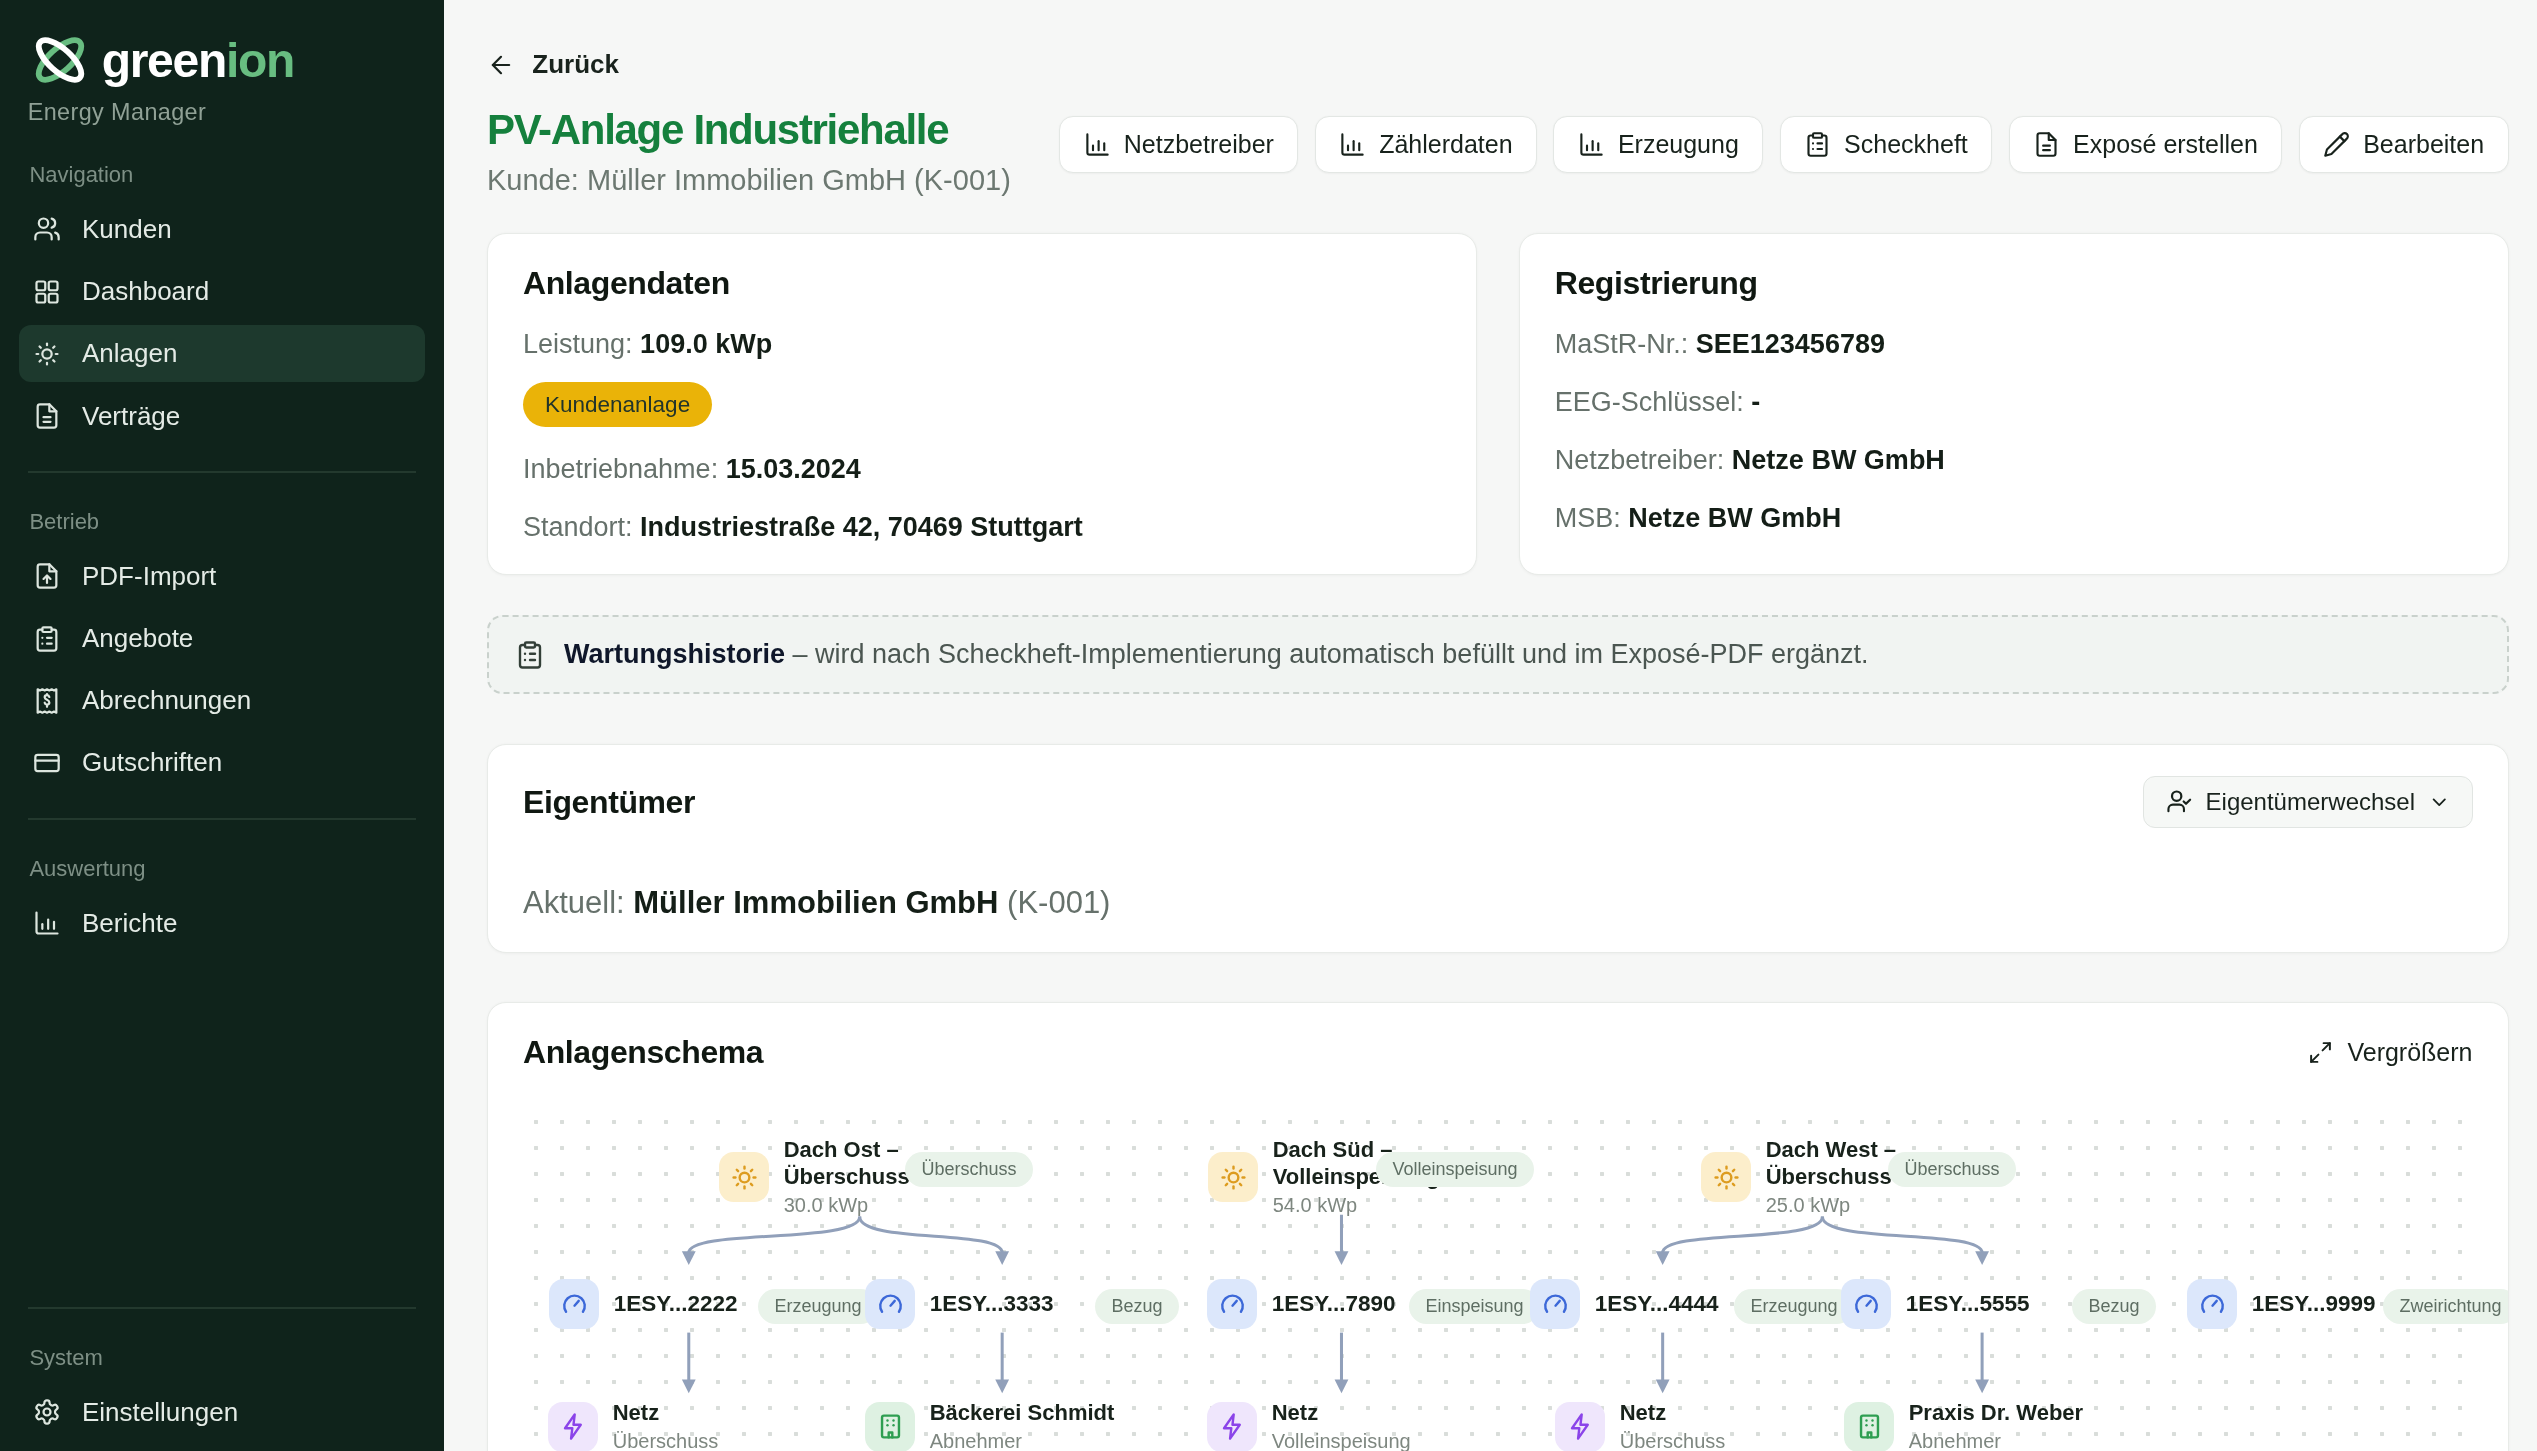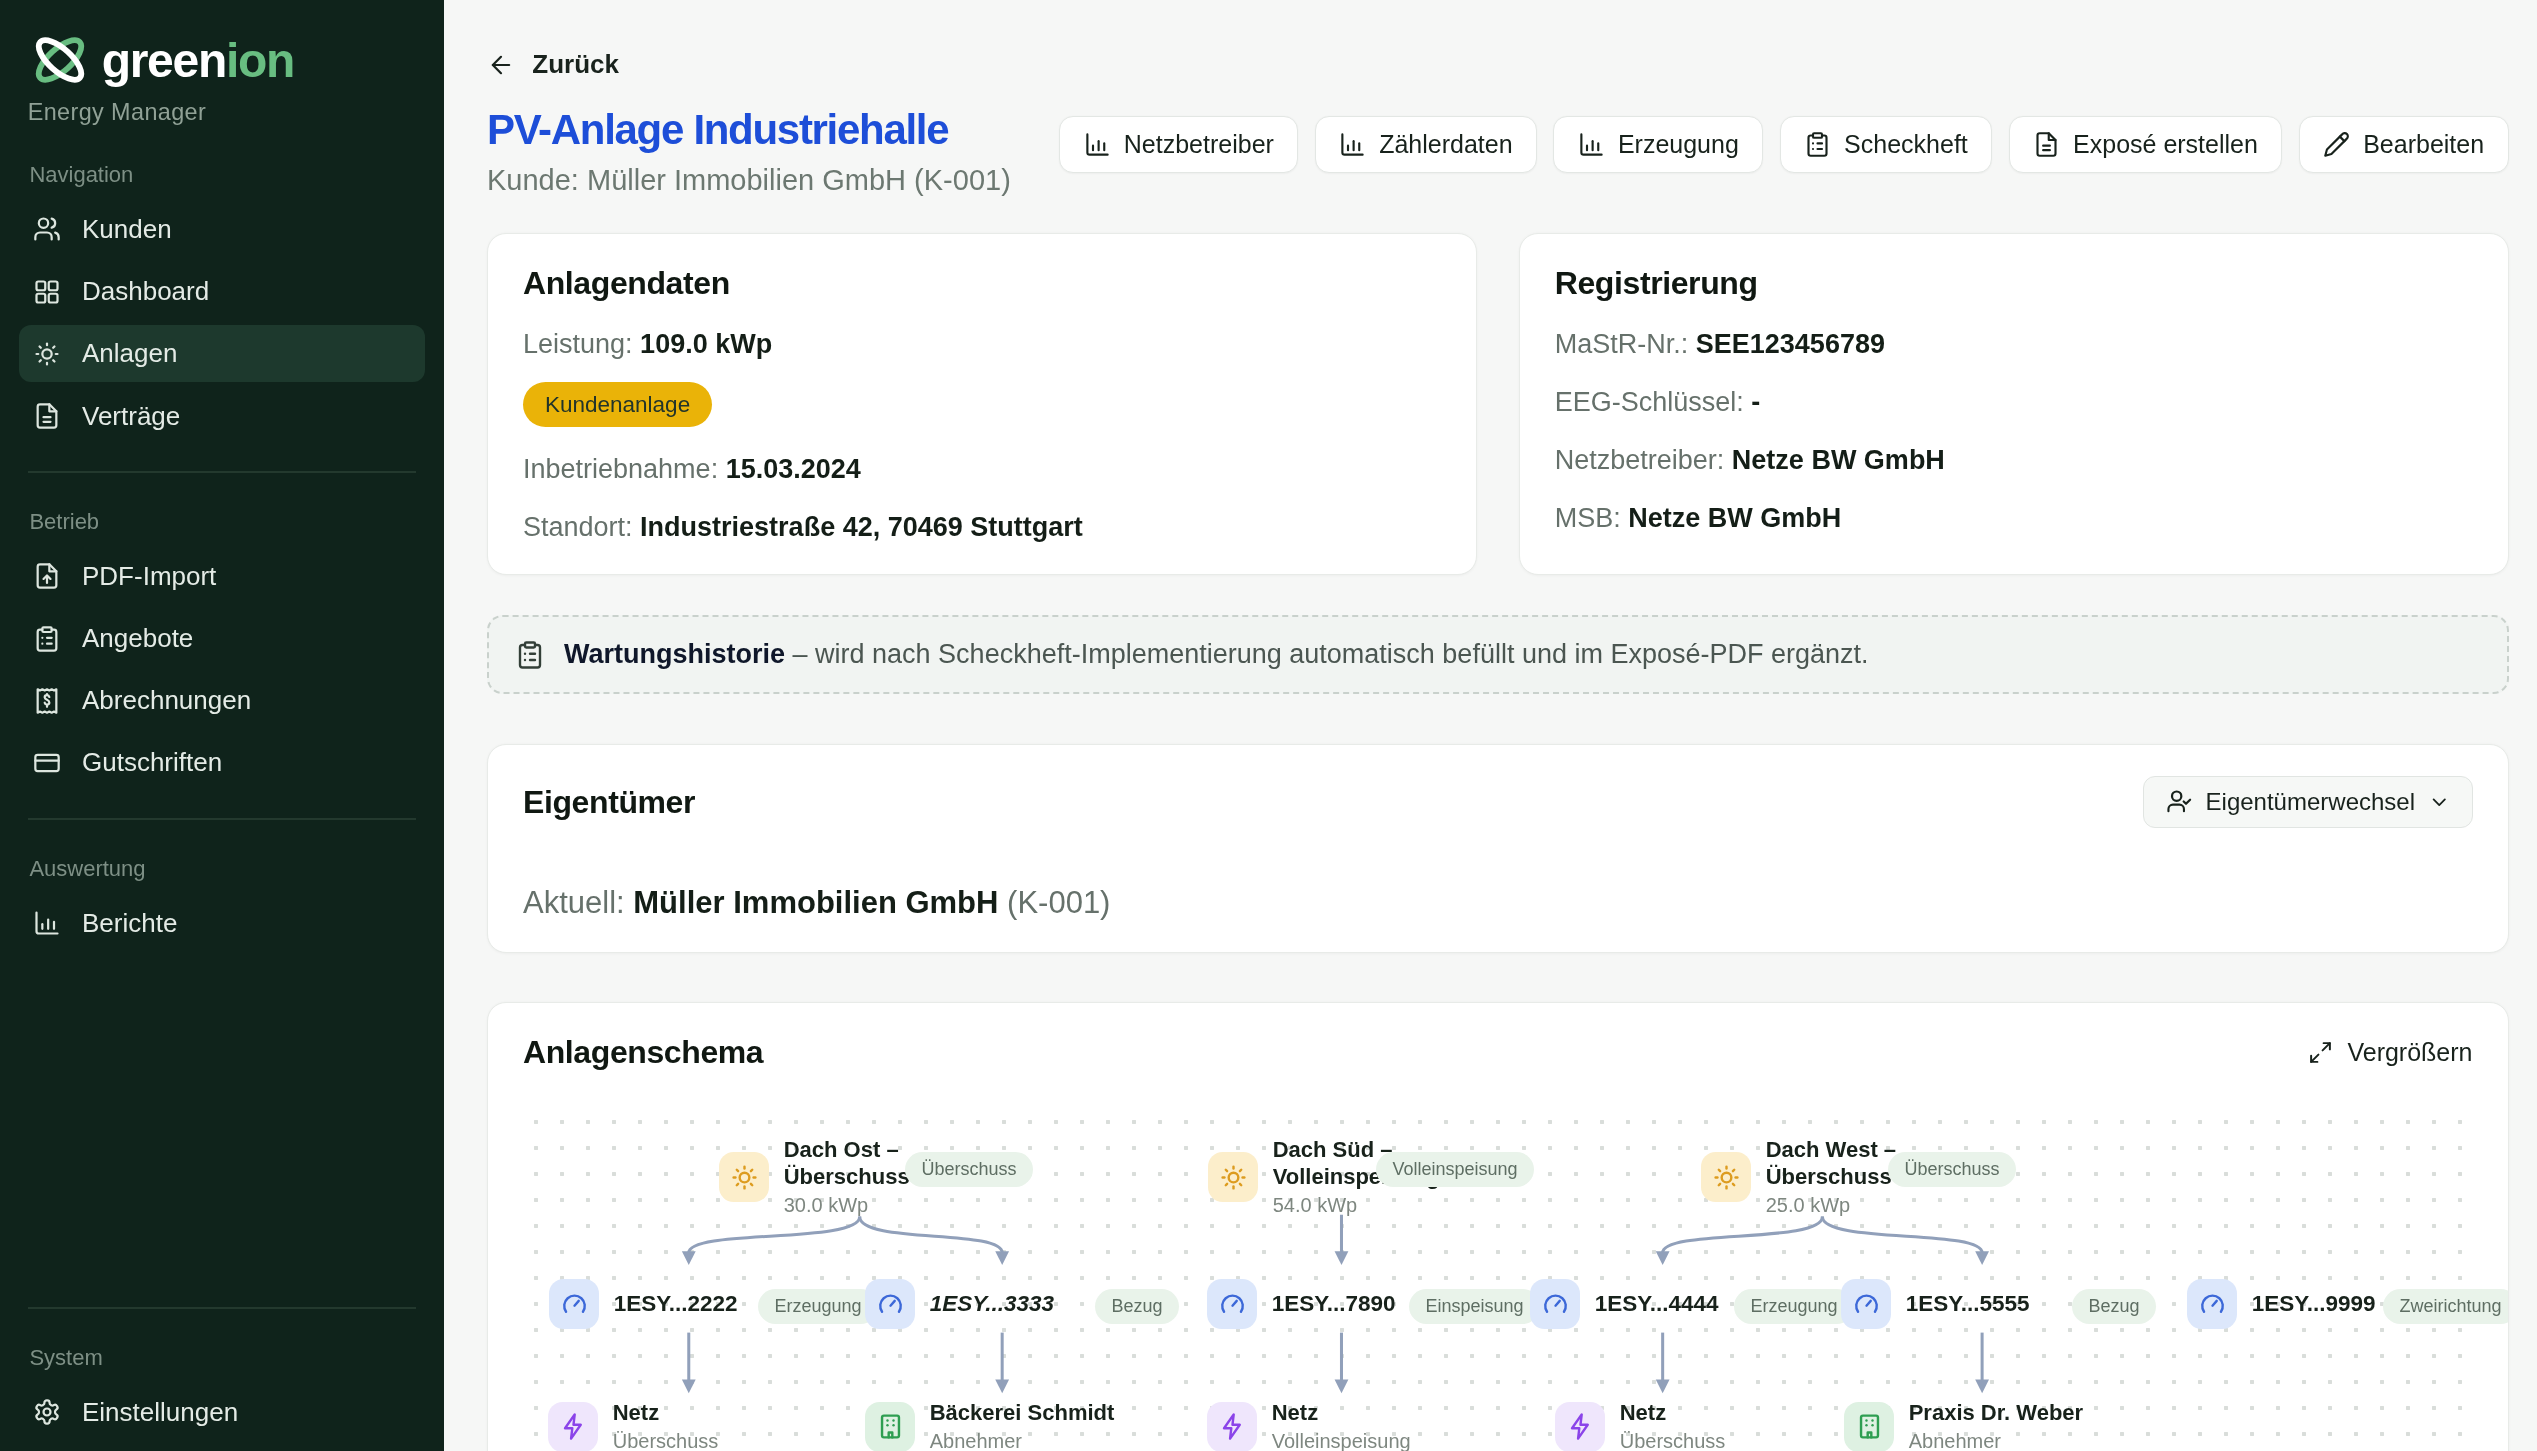--- a/index.html
+++ b/index.html
@@ -20,21 +20,21 @@
   .nav-item .ic{color:#dde6df}
   .nav-item.active{background:#1d392d}
   .sb-div{height:1.7px;background:#23392e;margin:24px 8.7px 0}
   .sb-spacer{flex:1}
 
   
   .main{flex:1;padding:49px 29.5px 0 43px;overflow:hidden}
   .back{display:inline-flex;align-items:center;gap:17.3px;font-size:26px;font-weight:600;color:#19231d;cursor:pointer}
   .back .ic{width:28px;height:28px}
   .title-row{display:flex;justify-content:space-between;align-items:flex-start;gap:35px;margin-top:24px}
-  h1{font-size:42px;font-weight:700;letter-spacing:-1.3px;color:#1d4ed8;white-space:nowrap}
+  h1{font-size:42px;font-weight:700;letter-spacing:-1.3px;color:#15803d;white-space:nowrap}
   .subtitle{font-size:29px;color:#6c7871;margin-top:10.4px}
   .actions{display:flex;gap:16.5px;margin-top:10.4px;flex-wrap:nowrap}
   .btn{display:inline-flex;align-items:center;gap:13px;background:#fff;border:1.7px solid #e3e7e4;border-radius:14px;padding:0 23.4px;height:57px;font-size:25px;font-weight:500;color:#18221c;white-space:nowrap;box-shadow:0 0.9px 1.7px rgba(10,25,15,.04);cursor:pointer}
   .btn .ic{width:27px;height:27px}
 
   .grid2{display:grid;grid-template-columns:1fr 1fr;gap:42px;margin-top:36px}
   .card{background:#fff;border:1.7px solid #e8ebe8;border-radius:19px;padding:31px 35px;box-shadow:0 0.9px 2.6px rgba(15,30,20,.04)}
   .card h2{font-size:32px;font-weight:700;letter-spacing:-0.4px;color:#101812}
   .kv{font-size:27px;color:#66716b;margin-top:27px}
   .kv b{color:#141e17;font-weight:700}
@@ -466,21 +466,21 @@
             <span class="nicon meter-bg">
               <svg class="ic" viewBox="0 0 24 24">
                 <path d="M5 18a8.5 8.5 0 1 1 14 0"></path>
                 <path d="m12 13 3.5-4"></path>
               </svg>
             </span>
             <span class="mid">1ESY...2222</span>
           </div>
           <div class="sbadge sb2" style="left: 235px;">Erzeugung</div>
 
-          <div class="node r2" style="left: 342px; font-style: italic;">
+          <div class="node r2" style="left: 342px;">
             <span class="nicon meter-bg">
               <svg class="ic" viewBox="0 0 24 24">
                 <path d="M5 18a8.5 8.5 0 1 1 14 0"></path>
                 <path d="m12 13 3.5-4"></path>
               </svg>
             </span>
             <span class="mid">1ESY...3333</span>
           </div>
           <div class="sbadge sb2" style="left: 572px;">Bezug</div>
 

